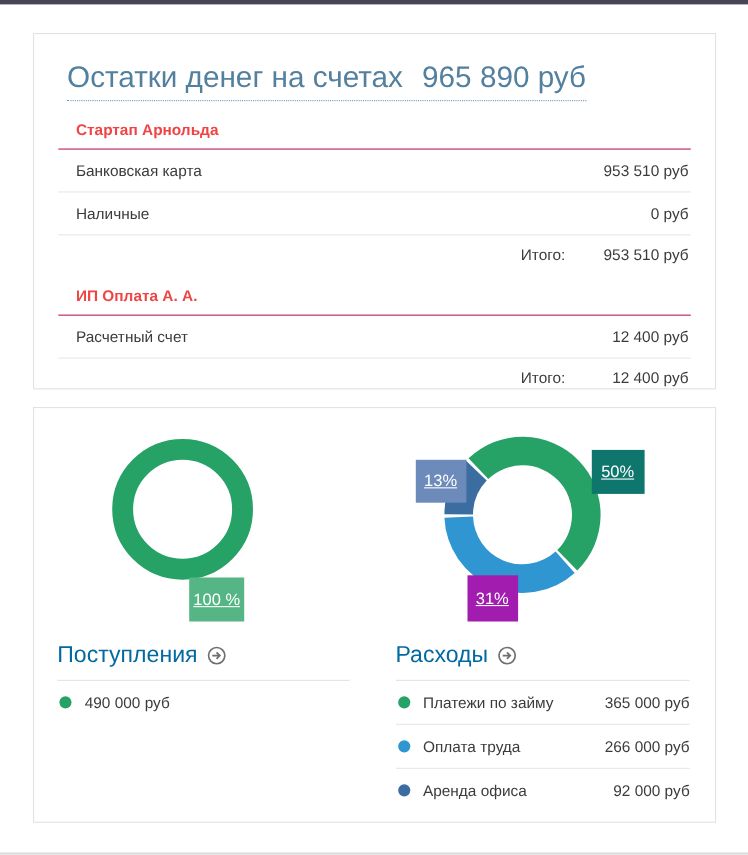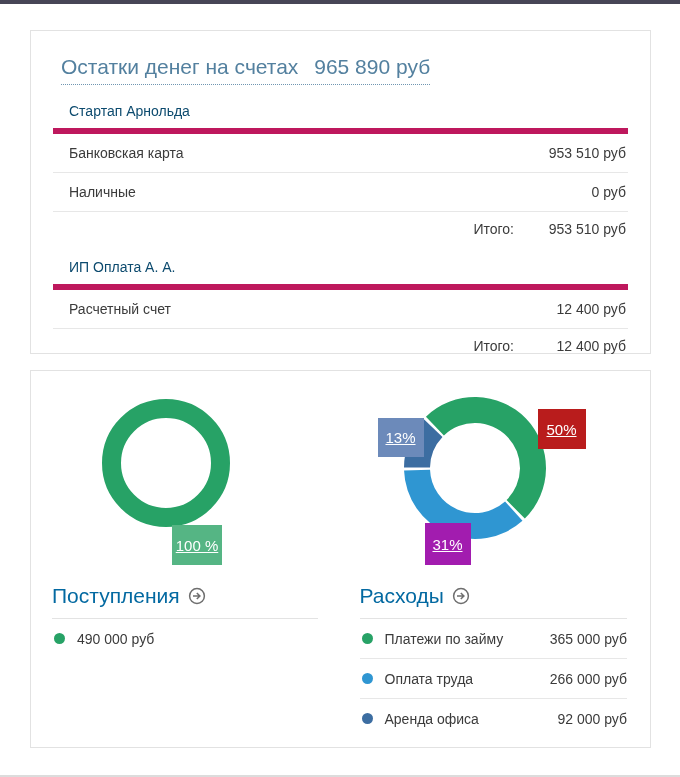--- a/index.html
+++ b/index.html
@@ -13,27 +13,27 @@
   .bottomline{position:absolute;bottom:0;left:0;width:680px;height:2px;background:#dcdcdc;}
 
   .card{
     position:absolute;left:30px;width:621px;
     background:#fff;border:1px solid #e2e2e2;box-sizing:border-box;
   }
   .card-balances{top:30px;height:324px;padding:24px 26px 14px 28px;}
   .card-charts{top:370px;height:378px;padding:22px 23px 18px 21px;}
 
   
-  .bal-title{display:inline-block;font-size:21px;font-weight:300;color:#53809f;
+  .bal-title{display:inline-block;font-size:27px;font-weight:300;color:#53809f;
     border-bottom:1px dotted #7096b1;padding-bottom:5px;margin:0 0 8px 2px;
     text-decoration:none;cursor:pointer;}
   .bal-title .amount{margin-left:10px;}
   .acc-table{margin:0 -4px 0 -6px;font-size:14px;}
-  .acc-header{font-weight:normal;color:#0c4a6e;padding:10px 2px 9px 16px;
-    border-bottom:6px solid #be185d;}
+  .acc-header{font-weight:bold;color:#ef4444;padding:10px 2px 9px 16px;
+    border-bottom:1px solid #be185d;}
   .acc-row{display:flex;justify-content:space-between;align-items:center;
     padding:11px 2px 11px 16px;border-bottom:1px solid #e7e7e7;}
   .acc-value{text-align:right;}
   .acc-total{display:flex;justify-content:flex-end;align-items:center;
     padding:9px 2px 6px 16px;}
   .acc-total .total-value{width:112px;text-align:right;}
   .acc-group + .acc-group{margin-top:6px;}
 
   
   .chart-cols{display:flex;}
@@ -122,21 +122,21 @@
       </div>
     </div>
 
     <div class="col-expenses">
       <div class="chart-wrap">
         <svg class="donut" width="150" height="150" viewBox="0 0 150 150" style="margin-left:40px;">
             <path d="M25.94734881354305 23.669332640420663 A71 71 0 0 1 124.81514330957816 125.59102190158043 L106.57297815395799 107.06473219114253 A45 45 0 0 0 43.910291501541366 42.46647843406944 Z" fill="#27a266"></path>
             <path d="M122.46890217020716 127.79870572992583 A71 71 0 0 1 4.048099457754589 77.61300773885507 L30.030485571816293 76.65613166547153 A45 45 0 0 0 105.08592391069467 108.46396842037552 Z" fill="#2f96d2"></path>
             <path d="M4.002605648539657 74.39172760770575 A71 71 0 0 1 23.66933264042067 25.947348813543044 L42.46647843406944 43.910291501541366 A45 45 0 0 0 30.001651467384292 74.61447524432054 Z" fill="#3c6da1"></path>
           </svg>
-        <div class="pct" style="left: 178px; top: 16px; width: 48px; height: 40px; background: #b91c1c;">50%</div>
+        <div class="pct" style="left: 178px; top: 16px; width: 48px; height: 40px; background: #0f766e;">50%</div>
         <div class="pct" style="left: 65px; top: 130px; width: 46px; height: 42px; background: #a21caf;">31%</div>
         <div class="pct" style="left: 18px; top: 25px; width: 46px; height: 39px; background: rgb(108, 138, 186);">13%</div>
       </div>
       <div class="sec-head">
         <span class="sec-title">Расходы</span>
         <span class="go-icon">
           <svg width="18" height="18" viewBox="0 0 18 18">
             <circle cx="9" cy="9" r="7.4" fill="none" stroke="#6e6e6e" stroke-width="1.5"></circle>
             <path d="M5 9 H11.6 M8.8 6 L11.9 9 L8.8 12" fill="none" stroke="#6e6e6e" stroke-width="1.5"></path>
           </svg>

